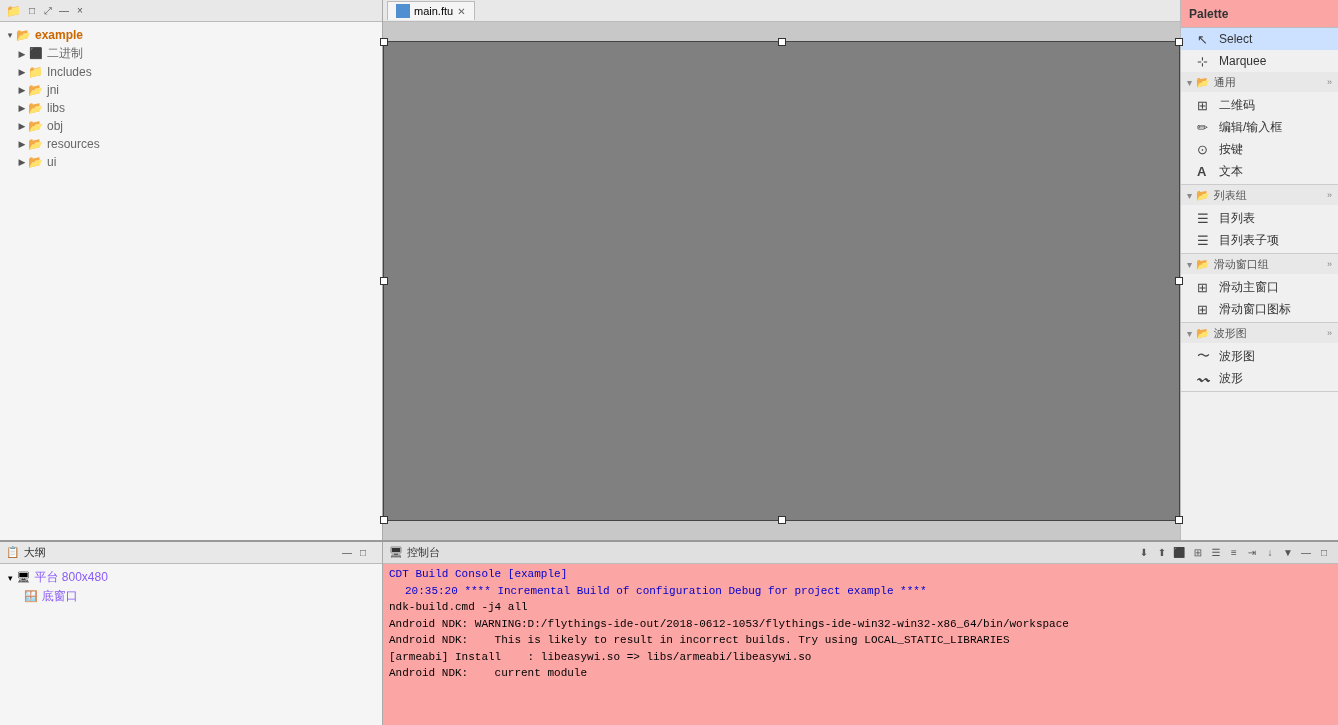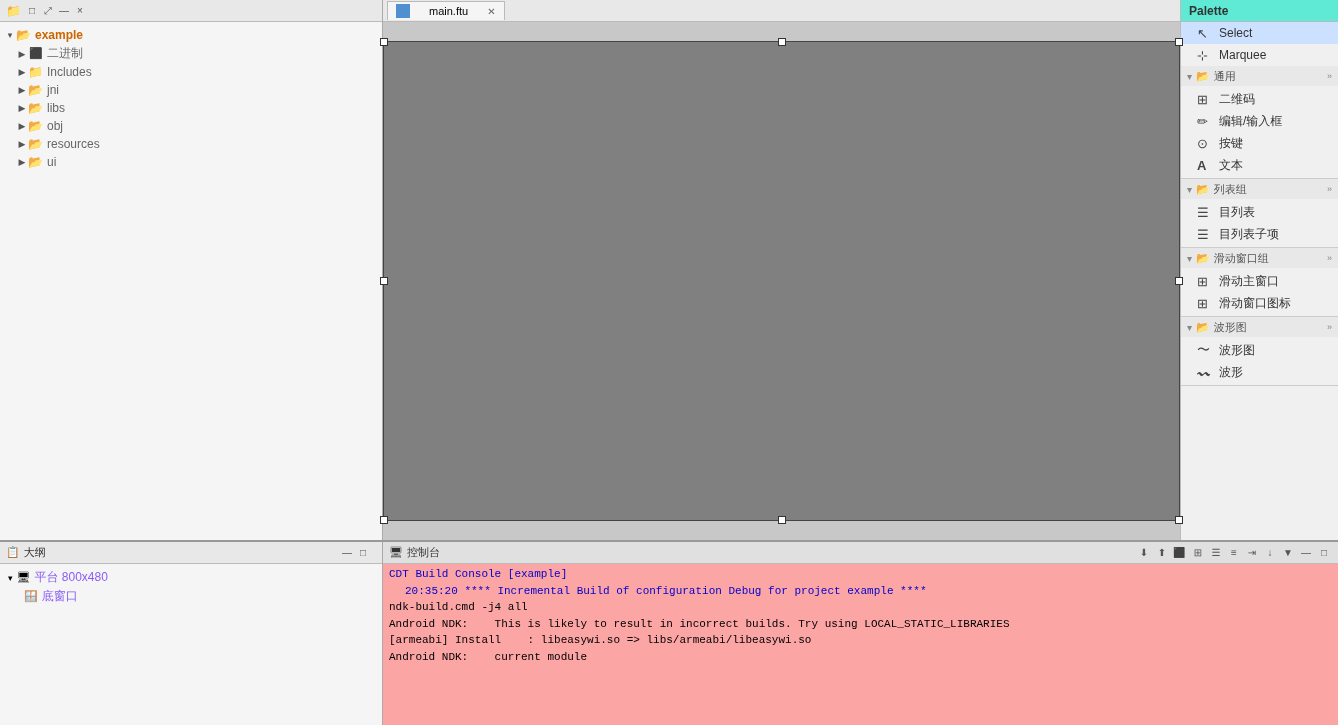--- a/index.html
+++ b/index.html
@@ -145,21 +145,21 @@
 
     .editor-tab {
       display: flex;
       align-items: center;
       padding: 2px 8px;
       background: #f5f5f5;
       border: 1px solid #bbb;
       border-bottom: none;
       font-size: 11px;
       cursor: pointer;
-      gap: 19px;
+      gap: 4px;
     }
 
     .editor-tab .tab-icon {
       width: 14px;
       height: 14px;
       background: #5090d0;
       display: inline-block;
     }
 
     .editor-tab .tab-close {
@@ -206,29 +206,29 @@
     .right-panel {
       width: 158px;
       background: #f0f0f0;
       border-left: 1px solid #bbb;
       display: flex;
       flex-direction: column;
       overflow-y: auto;
     }
 
     .palette-header {
-      background: #5eead4;
+      background: #fca5a5;
       border-bottom: 1px solid #bbb;
       padding: 3px 8px;
       font-size: 12px;
       font-weight: bold;
       color: #333;
       display: flex;
       align-items: center;
-      height: 22px;
+      height: 28px;
     }
 
     .palette-section {
       border-bottom: 1px solid #ccc;
     }
 
     .palette-section-header {
       background: #e8e8e8;
       padding: 2px 6px;
       font-size: 11px;
@@ -638,18 +638,19 @@
         <button class="console-toolbar-btn">↓</button>
         <button class="console-toolbar-btn">▼</button>
         <button class="console-toolbar-btn">—</button>
         <button class="console-toolbar-btn">□</button>
       </div>
     </div>
     <div class="console-content">
       <span class="console-line" style="color:#0000cc;">CDT Build Console [example]</span>
       <span class="console-line timestamp">20:35:20 **** Incremental Build of configuration Debug for project example ****</span>
       <span class="console-line command">ndk-build.cmd -j4 all</span>
+      <span class="console-line warning">Android NDK: WARNING:D:/flythings-ide-out/2018-0612-1053/flythings-ide-win32-win32-x86_64/bin/workspace</span>
       <span class="console-line warning">Android NDK:    This is likely to result in incorrect builds. Try using LOCAL_STATIC_LIBRARIES</span>
       <span class="console-line warning">[armeabi] Install    : libeasywi.so =&gt; libs/armeabi/libeasywi.so</span>
       <span class="console-line warning">Android NDK:    current module</span>
     </div>
   </div>
 </div>
 
 </body></html>

